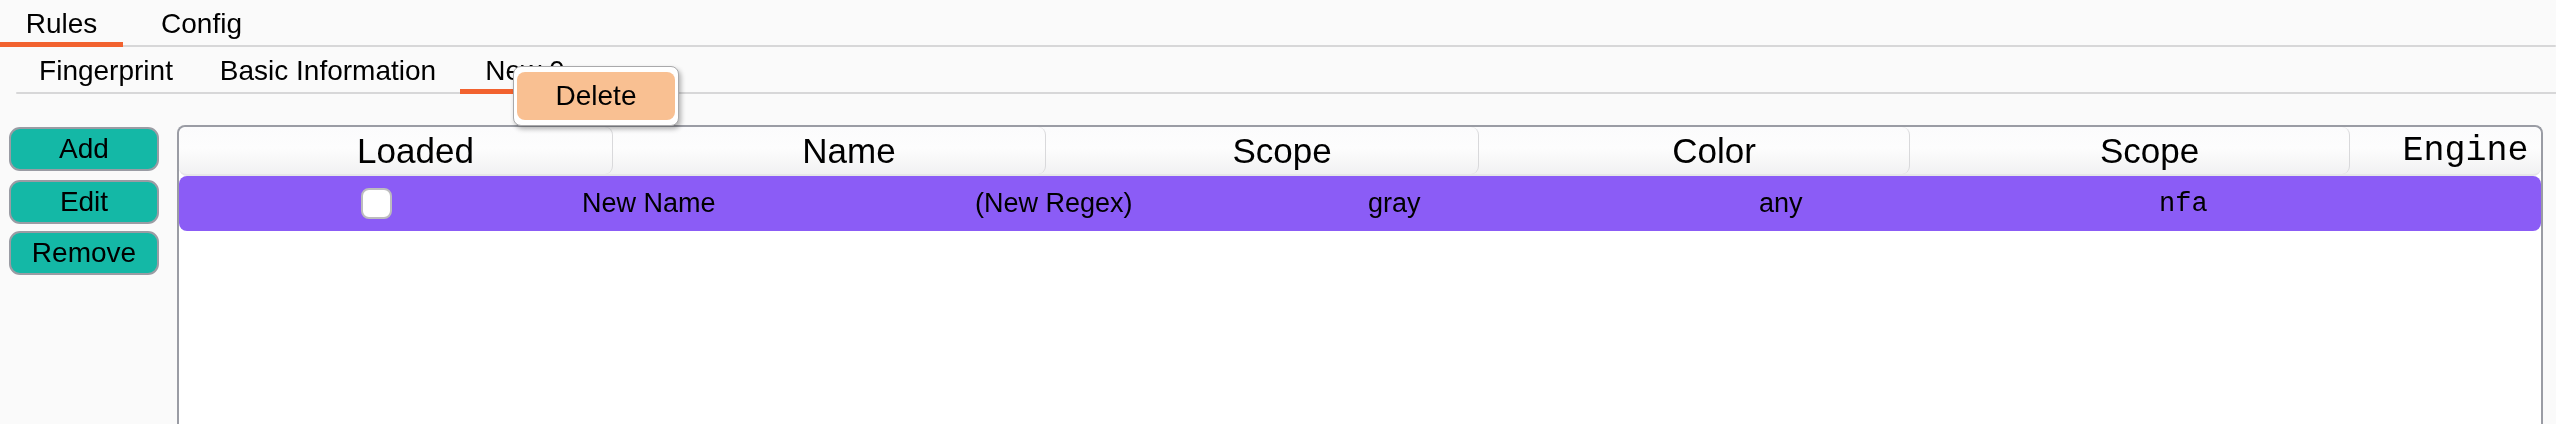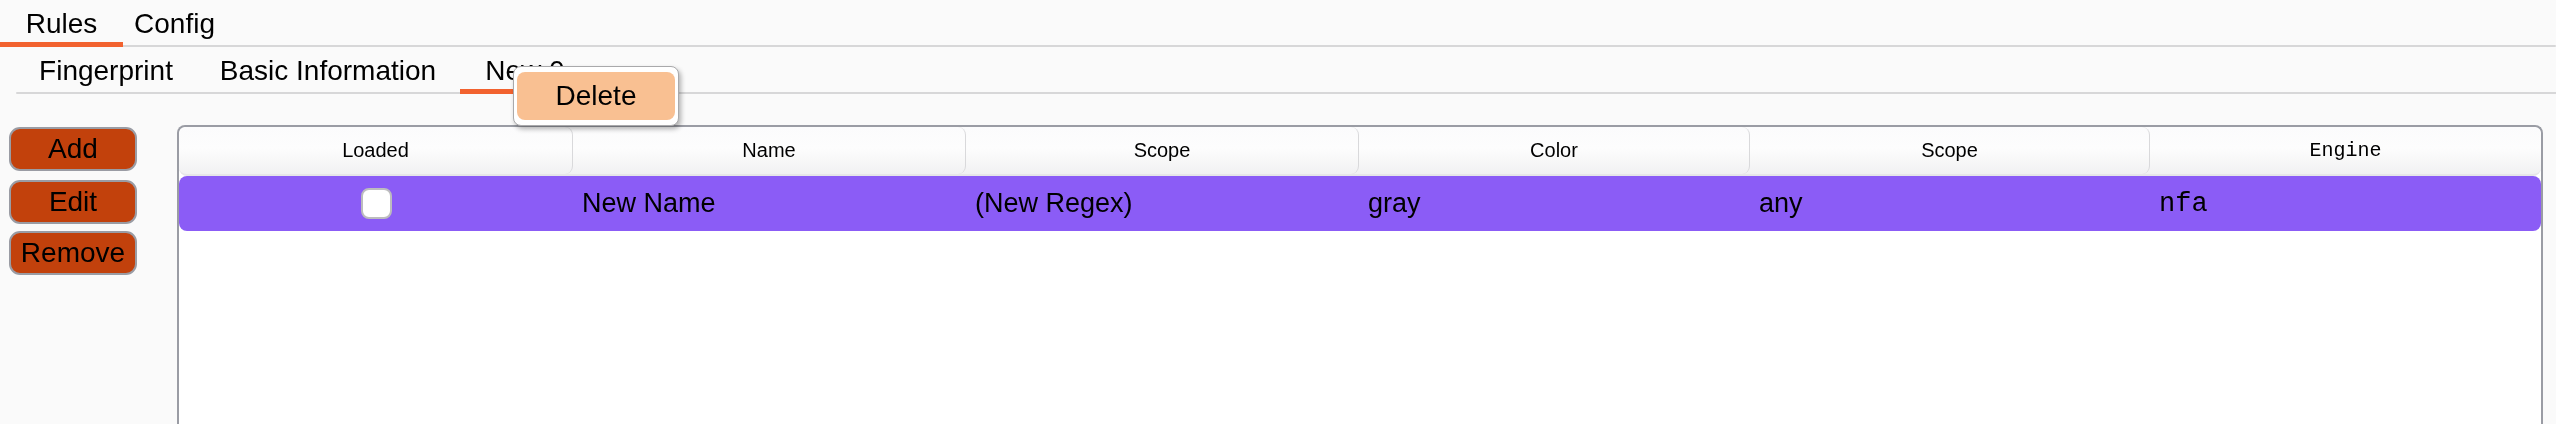--- a/index.html
+++ b/index.html
@@ -18,21 +18,21 @@
   }
   .tabbar1 .baseline {
     position:absolute; left:0; bottom:0; width:100%; height:2px; background:#d7d7d8;
   }
   .tabbar1 .tab {
     position:absolute; top:0; height:47px;
     display:flex; align-items:center; justify-content:center;
     font-size:28px; cursor:default;
   }
   .tab-rules  { left:0;   width:123px; }
-  .tab-config { left:106px; width:137px; }
+  .tab-config { left:133px; width:137px; }
   .tabbar1 .tab.active::after {
     content:""; position:absolute; left:0; bottom:0; width:100%; height:5px;
     background:#f2622f;
   }
 
   
   .tabbar2 {
     position:absolute; left:16px; top:47px; width:2556px; height:47px;
   }
   .tabbar2 .baseline {
@@ -47,22 +47,22 @@
   .tab-basicinfo   { left:180px; width:264px; }
   .tab-new0        { left:444px; width:130px; }
   .tabbar2 .tab.active::after {
     content:""; position:absolute; left:0; bottom:0; width:100%; height:5px;
     background:#f2622f;
   }
 
   
   .side-buttons { position:absolute; left:0; top:0; }
   .btn {
-    position:absolute; left:9px; width:128px; height:44px;
-    background:#c2410c;
+    position:absolute; left:9px; width:150px; height:44px;
+    background:#14b8a6;
     border:2px solid #9a9ca4;
     border-radius:11px;
     display:flex; align-items:center; justify-content:center;
     font-size:28px; cursor:default;
   }
   .btn-add    { top:127px; }
   .btn-edit   { top:180px; }
   .btn-remove { top:231px; }
 
   
@@ -74,22 +74,23 @@
     border-left:2px solid #9a9ca4;
     border-right:2px solid #9a9ca4;
   }
   .thead {
     display:flex; height:49px;
     background:linear-gradient(180deg,#fbfbfc 0%,#fdfdfd 45%,#f1f1f2 100%);
     border-bottom:2px solid #e6e6e8;
   }
   .th {
     display:flex; align-items:center; justify-content:center;
-    font-size:20px; height:100%;
+    font-size:35px; height:100%;
     border-right:1px solid #d9d9db;
+    margin-left:40px;
   }
   .th:last-child { border-right:none; }
   .trow { display:flex; height:55px; background:#8b5cf6; }
   .td {
     display:flex; align-items:center;
     font-size:27px; height:100%;
     padding-left:9px;
   }
   .c0 { width:394px; } .c1 { width:393px; } .c2 { width:393px; }
   .c3 { width:391px; } .c4 { width:400px; } .c5 { flex:1;font-family:Liberation Mono, monospace; }

